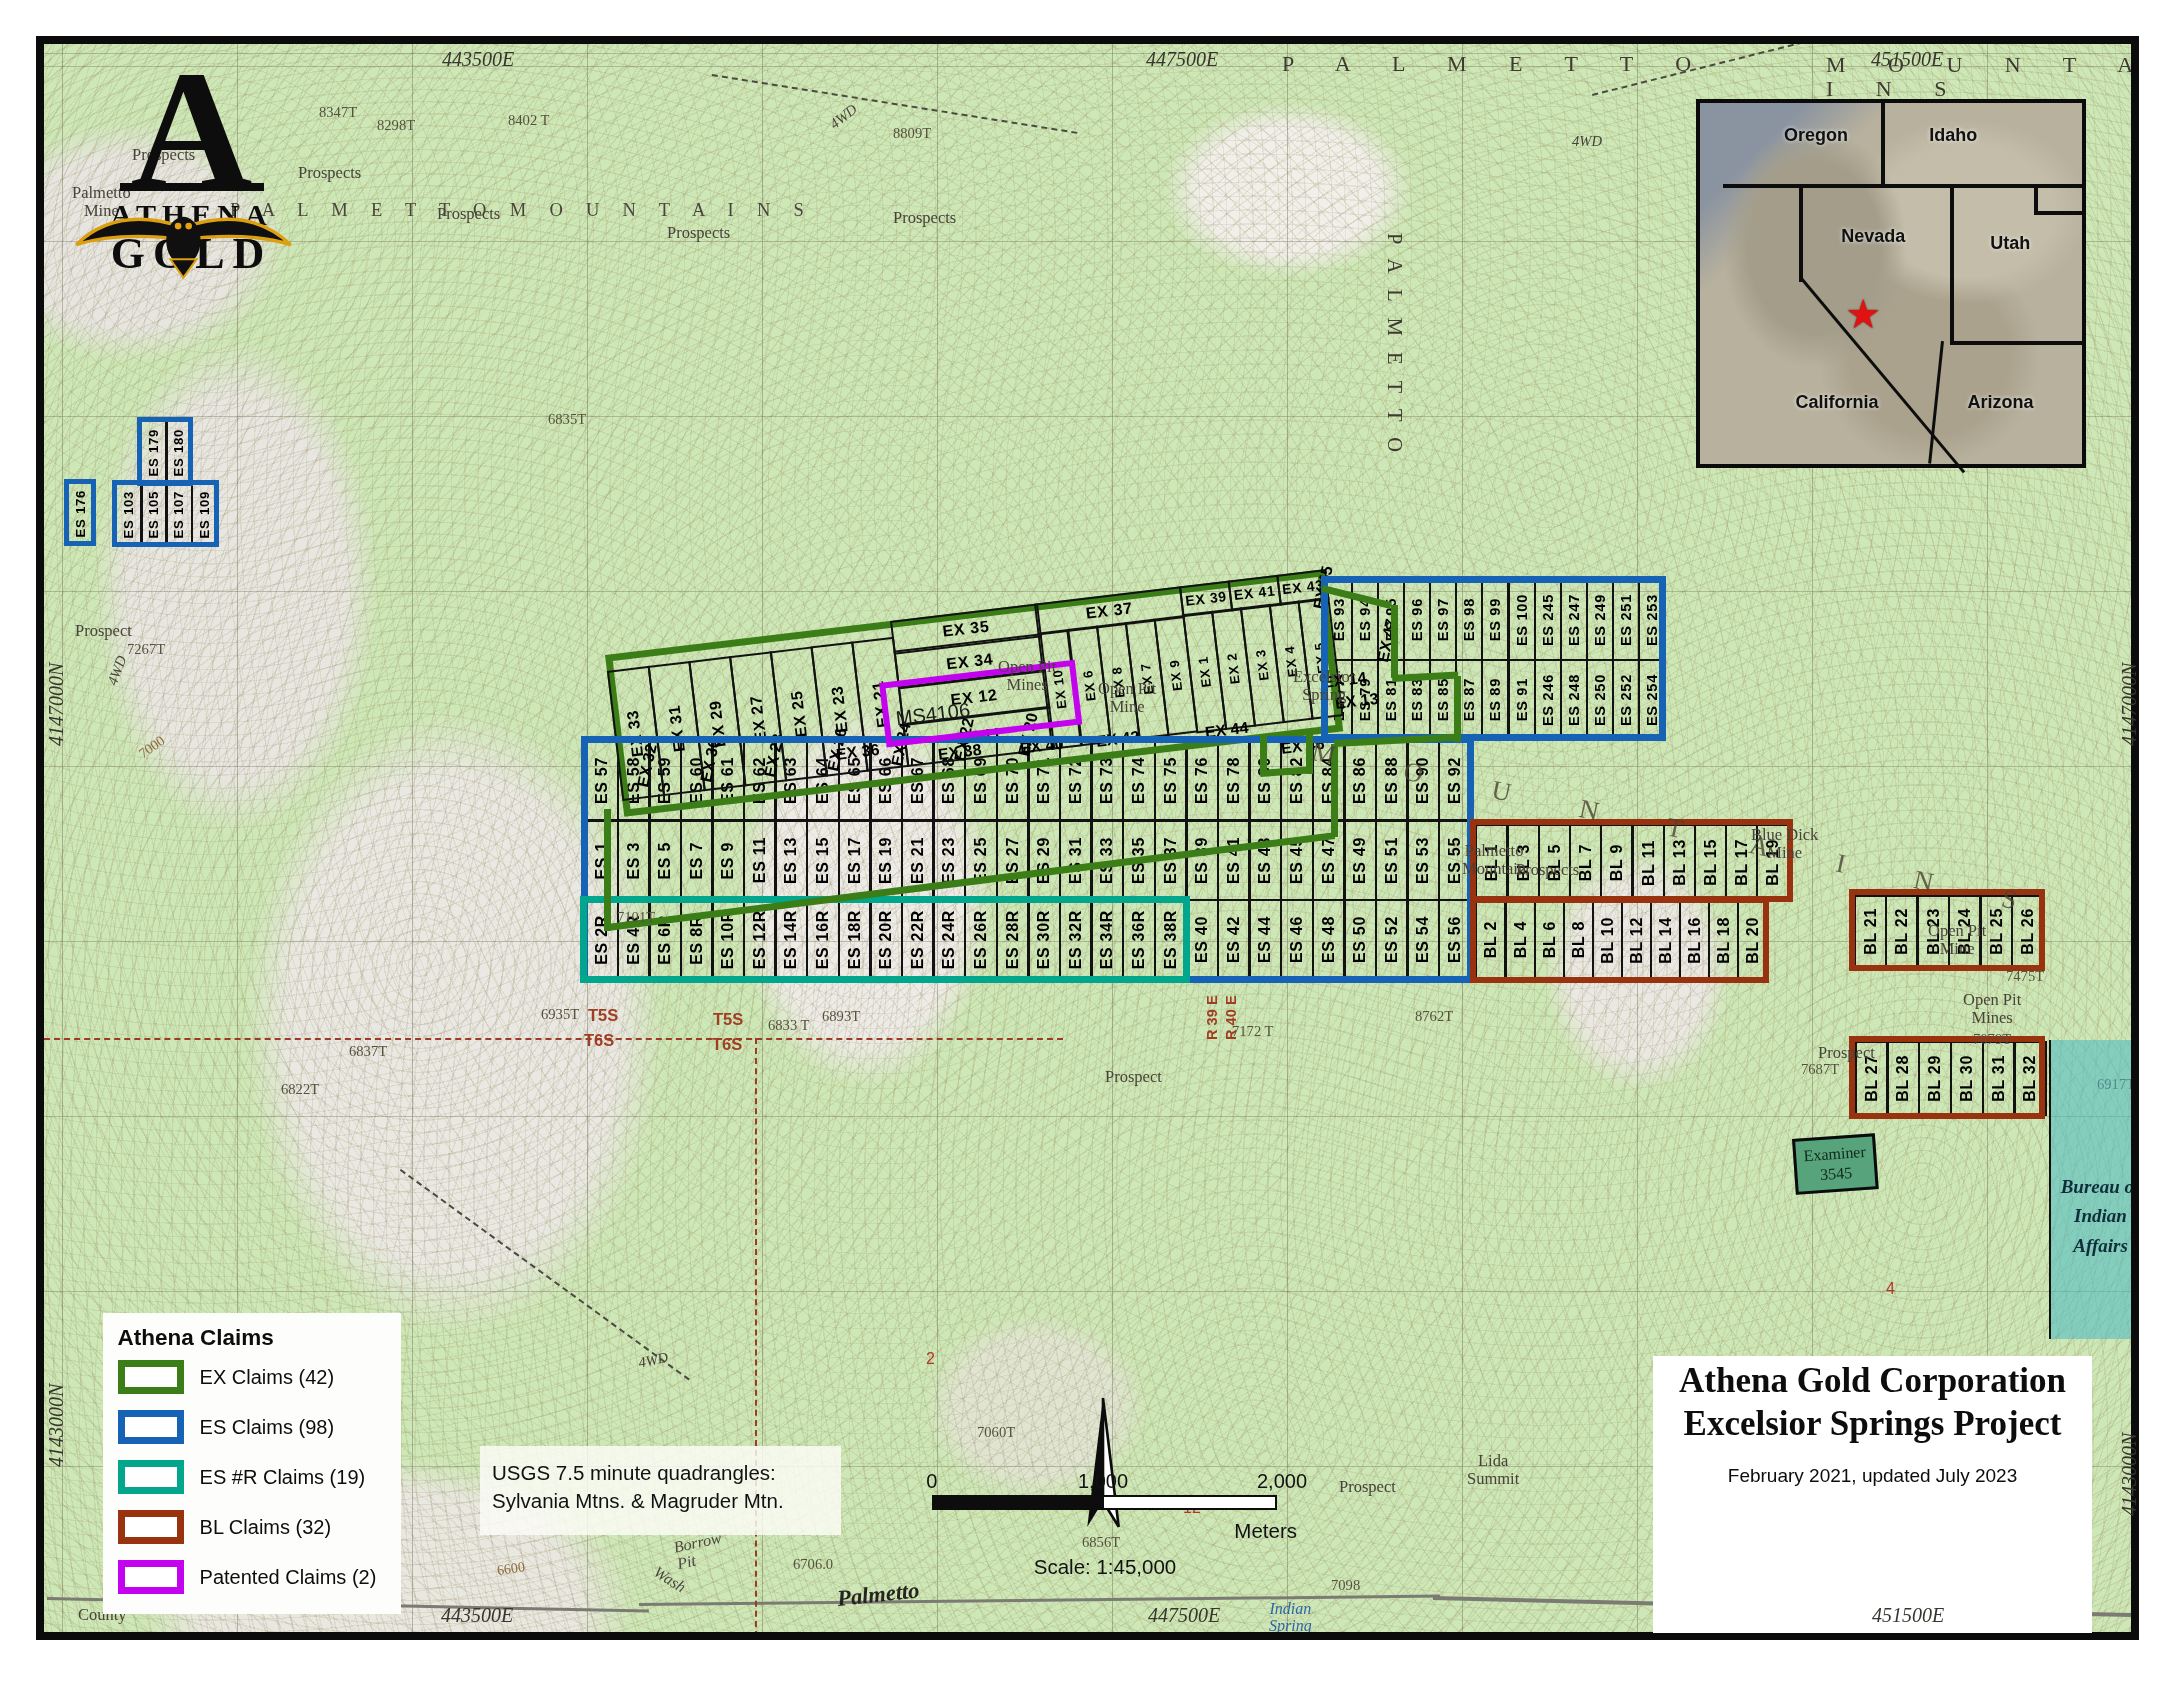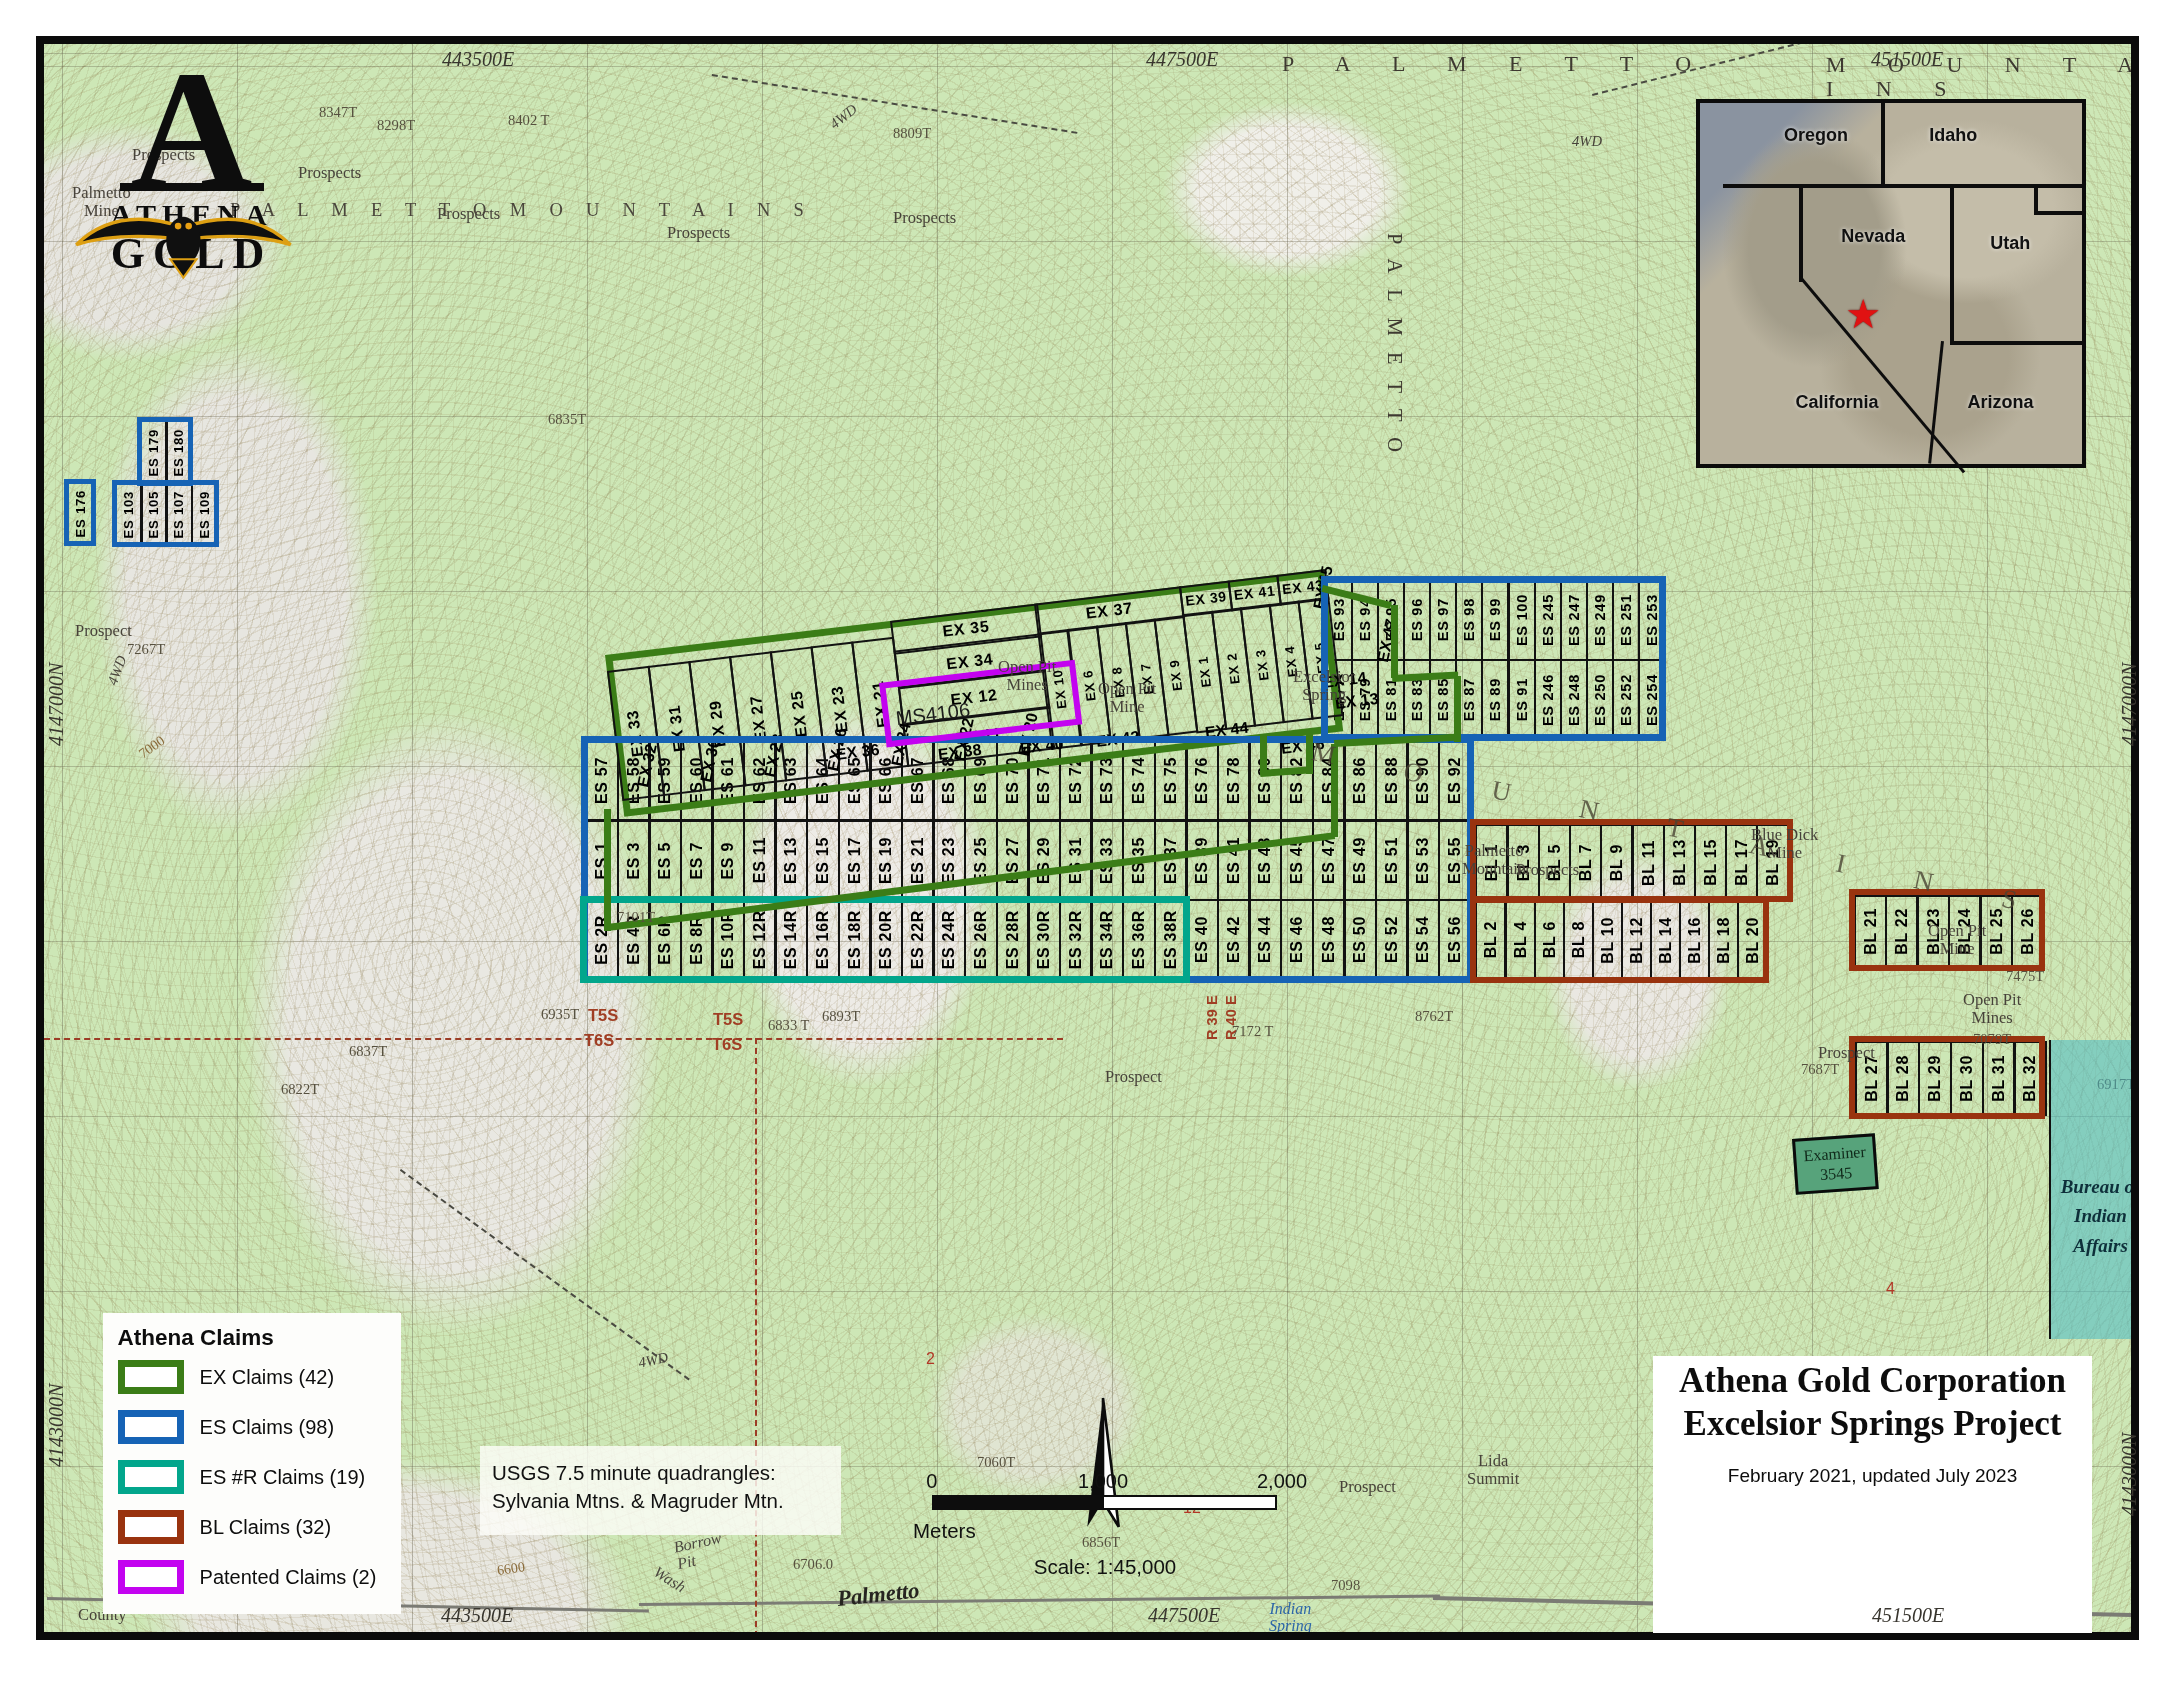--- a/index.html
+++ b/index.html
@@ -90,21 +90,21 @@
   .leg-label{font-family:"Liberation Sans",sans-serif;font-size:20px;color:#0d0d0d;white-space:nowrap;}
   
   #usgsnote{position:absolute;left:480px;top:1446px;width:361px;height:89px;background:rgba(252,252,248,.82);padding:13.2px 0 0 12px;box-sizing:border-box;}
   #usgsnote div{font-family:"Liberation Sans",sans-serif;font-size:20.5px;color:#111;line-height:1.35;}
   
   #scalebar{position:absolute;left:913px;top:1470px;width:384px;}
   .sb-ticks{position:relative;height:25px;font-family:"Liberation Sans",sans-serif;font-size:20px;color:#111;}
   .sb-ticks span{position:absolute;}
   .sb-bar{position:relative;margin-left:18.5px;width:345px;height:14.6px;border:2px solid #0d0d0d;box-sizing:border-box;background:#fff;}
   .sb-bar .fill{position:absolute;left:0;top:0;bottom:0;width:50%;background:#0d0d0d;}
-  .sb-unit{text-align:left;font-family:"Liberation Sans",sans-serif;font-size:20.5px;color:#111;margin-top:9.3px;}
+  .sb-unit{text-align:right;font-family:"Liberation Sans",sans-serif;font-size:20.5px;color:#111;margin-top:9.3px;}
   .sb-ratio{text-align:center;font-family:"Liberation Sans",sans-serif;font-size:20.5px;color:#111;margin-top:12px;}
   
   #north{position:absolute;left:1086px;top:1397px;}
   
   #titleblock{position:absolute;left:1653px;top:1356px;width:439px;height:277px;background:#ffffff;text-align:center;color:#0d0d0d;padding-top:4px;box-sizing:border-box;}
   #titleblock .t1{font-family:"Liberation Serif",serif;font-weight:700;font-size:35px;line-height:1.22;}
   #titleblock .t2{font-family:"Liberation Sans",sans-serif;font-size:25px;line-height:1.38;margin-top:17px;}
   #titleblock .t3{font-family:"Liberation Sans",sans-serif;font-size:19px;margin-top:20px;}
   
   .edge{position:absolute;font-family:"Liberation Serif",serif;font-style:italic;font-size:20px;color:#38352e;transform-origin:left top;white-space:nowrap;}
@@ -759,21 +759,21 @@
       <div class="tl elev" style="left: 593px; top: 902px; padding-left: 16px;">7101T</div>
       <div class="tl elev" style="left: 1407px; top: 1001px;">8762T</div>
       <div class="tl elev" style="left: 1998px; top: 961px;">7475T</div>
       <div class="tl elev" style="left: 1793px; top: 1054px;">7687T</div>
       <div class="tl elev" style="left: 1965px; top: 1024px;">7079T</div>
       <div class="tl elev" style="left: 2089px; top: 1069px;">6917T</div>
       <div class="tl elev" style="left: 273px; top: 1074px;">6822T</div>
       <div class="tl elev" style="left: 341px; top: 1036px;">6837T</div>
       <div class="tl elev" style="left: 1074px; top: 1527px;">6856T</div>
       <div class="tl elev" style="left: 1323px; top: 1570px;">7098</div>
-      <div class="tl elev" style="left: 969px; top: 1447px; font-family: Liberation Serif, serif;">7060T</div>
+      <div class="tl elev" style="left: 969px; top: 1417px; font-family: Liberation Serif, serif;">7060T</div>
       <div class="tl elev" style="left: 785px; top: 1549px;">6706.0</div>
       <div class="tl wash" style="left: 664px; top: 1531px; transform: rotate(-12deg);">Borrow
 Pit</div>
       <div class="tl fourwd" style="left: 819px; top: 112px; transform: rotate(-38deg);">4WD</div>
       <div class="tl fourwd" style="left: 1564px; top: 126px;">4WD</div>
       <div class="tl fourwd" style="left: 629px; top: 1348px; transform: rotate(-12deg);">4WD</div>
       <div class="tl fourwd" style="left: 97px; top: 674px; transform: rotate(-70deg);">4WD</div>
     </div>
 
   <div id="bia" style="left:2005px;top:996px;">

